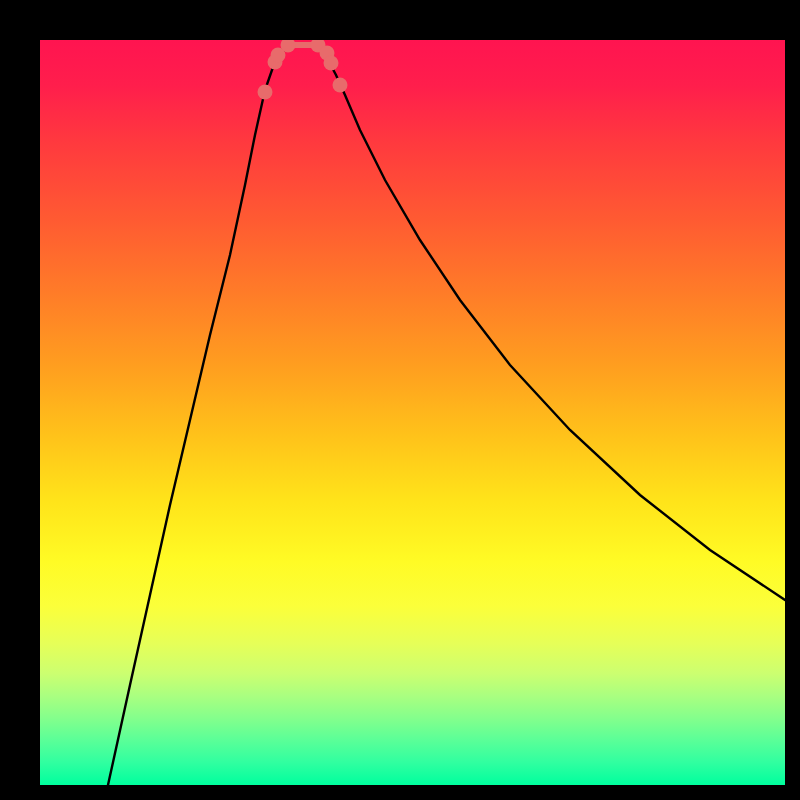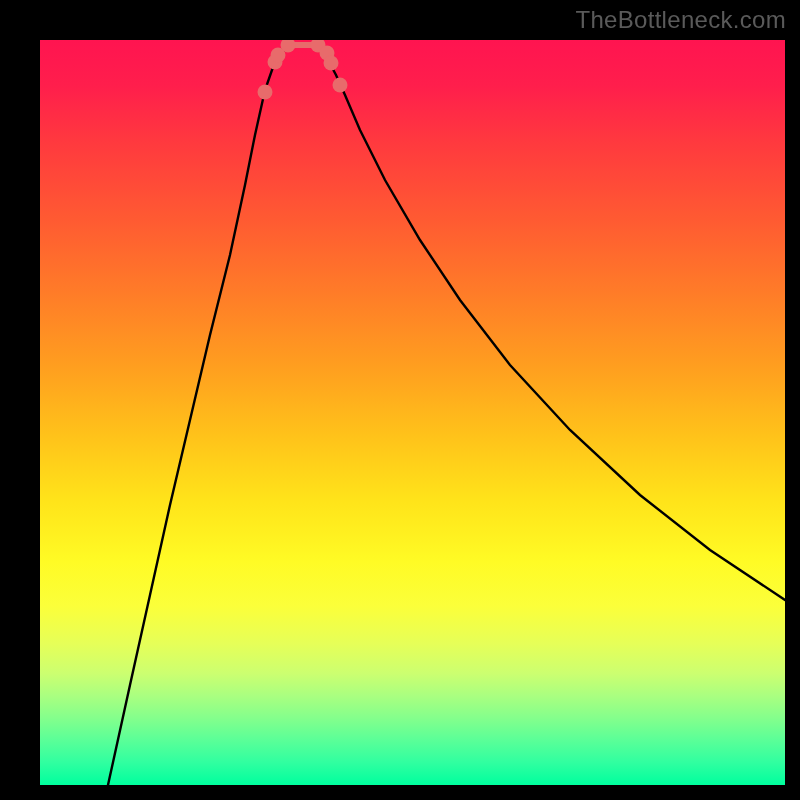--- a/index.html
+++ b/index.html
@@ -70,21 +70,20 @@
     top: 0;
     width: 100%;
     height: 100%;
     z-index: 10;
   }
 </style>
 </head>
 <body>
 
 <div class="frame">
-  <div class="watermark">TheBottleneck.com</div>
   <div class="plot-area">
     <div class="gradient"></div>
     <svg class="curve" viewBox="0 0 745 745" preserveAspectRatio="none">
       <path id="curve-left" fill="none" stroke="#000" stroke-width="2.4" stroke-linecap="round" d="M68.0 745.0 L90.0 645.0 L110.0 555.0 L130.0 465.0 L150.0 380.0 L170.0 295.0 L190.0 215.0 L205.0 145.0 L215.0 95.0 L225.0 50.0 L232.0 30.0 L238.0 18.0 L244.0 10.0 L248.0 5.0"></path>
       <path id="curve-floor" fill="none" stroke="#e86b6b" stroke-width="6" stroke-linecap="round" d="M248.0 5.0 L278.0 5.0"></path>
       <path id="curve-right" fill="none" stroke="#000" stroke-width="2.4" stroke-linecap="round" d="M278.0 5.0 L282.0 10.0 L288.0 20.0 L296.0 35.0 L305.0 55.0 L320.0 90.0 L345.0 140.0 L380.0 200.0 L420.0 260.0 L470.0 325.0 L530.0 390.0 L600.0 455.0 L670.0 510.0 L745.0 560.0"></path>
       <g id="markers">
           <circle cx="225" cy="52" r="7.5" fill="#e86b6b"></circle>
           <circle cx="235" cy="22" r="7.5" fill="#e86b6b"></circle>
           <circle cx="238" cy="15" r="7.5" fill="#e86b6b"></circle>

